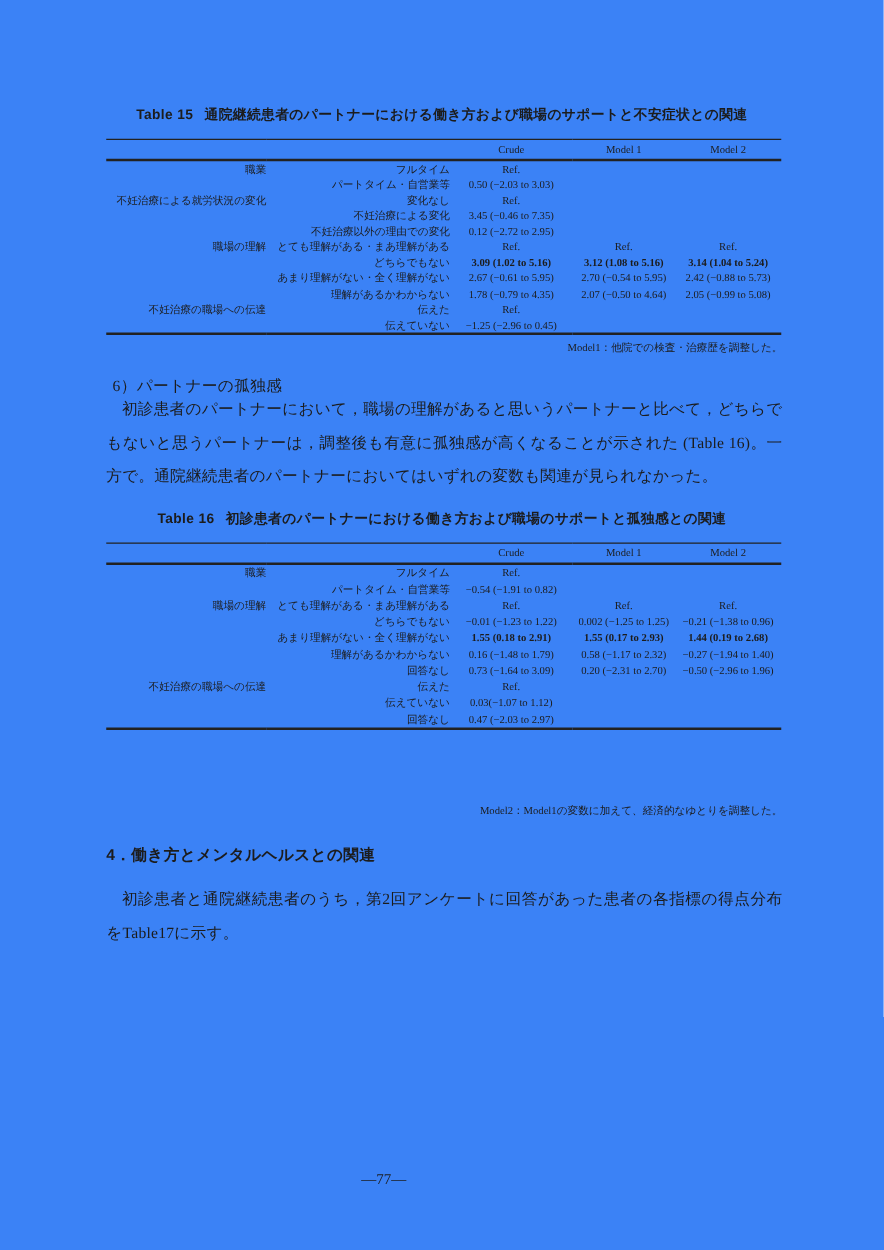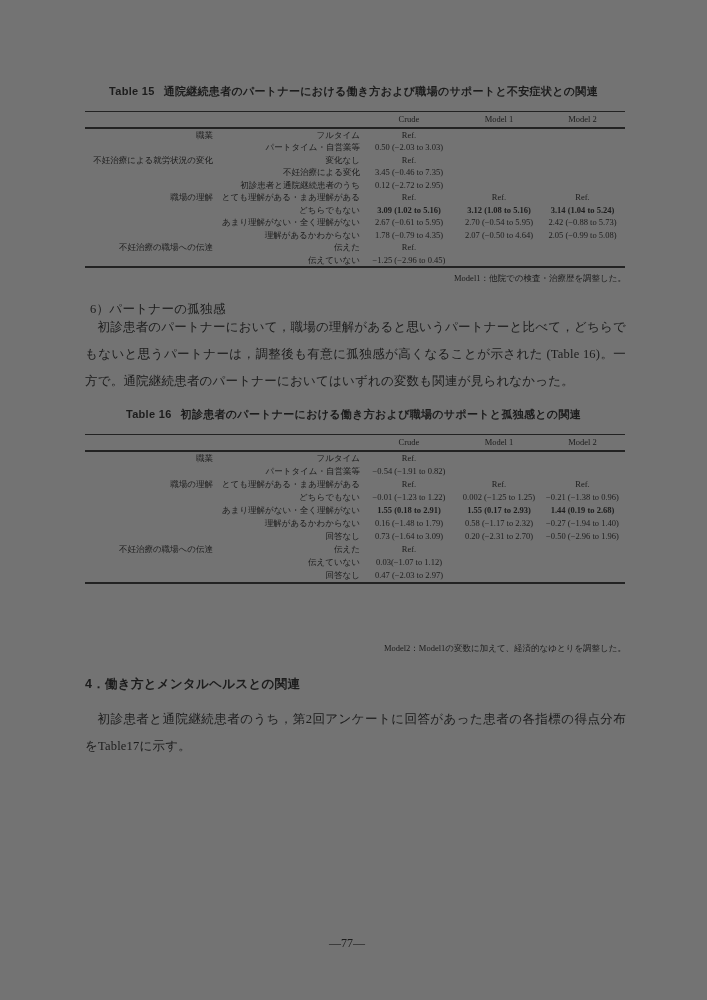--- a/index.html
+++ b/index.html
@@ -2,21 +2,21 @@
 <html><head>
 <meta charset="utf-8">
 <style>
   * { margin: 0; padding: 0; box-sizing: border-box; }
   html, body { background: #ffffff; }
   .page {
     position: relative;
     width: 707px;
     height: 1000px;
     margin: 0 auto;
-    background: #737373;
+    background: #3b82f6;
     font-family: "Liberation Serif", "DejaVu Serif", serif;
     color: #1c1c1c;
     overflow: hidden;
   }
   .caption {
     position: absolute;
     left: 0;
     width: 707px;
     text-align: center;
     font-family: "Liberation Sans", "DejaVu Sans", sans-serif;
@@ -88,21 +88,20 @@
     letter-spacing: 0.3px;
     white-space: nowrap;
   }
   .pagenum {
     position: absolute;
     top: 936px;
     left: 0;
     width: 614px;
     text-align: center;
     font-size: 12px;
-    margin-left: 40px;
   }
 </style>
 </head>
 <body>
 
 <div class="page">
 
   <div class="caption" style="top:84px;">
     <span class="cap-label">Table 15</span><span>通院継続患者のパートナーにおける働き方および職場のサポートと不安症状との関連</span>
   </div>
@@ -153,21 +152,21 @@
         <tr>
           <td class="cell-var"></td>
           <td class="cell-cat">不妊治療による変化</td>
           <td class="cell-val">3.45 (−0.46 to 7.35)</td>
           <td class="cell-val"></td>
           <td class="cell-val"></td>
         </tr>
 
         <tr>
           <td class="cell-var"></td>
-          <td class="cell-cat">初診患者と通院継続患者のうち</td>
+          <td class="cell-cat">不妊治療以外の理由での変化</td>
           <td class="cell-val">0.12 (−2.72 to 2.95)</td>
           <td class="cell-val"></td>
           <td class="cell-val"></td>
         </tr>
 
         <tr>
           <td class="cell-var">職場の理解</td>
           <td class="cell-cat">とても理解がある・まあ理解がある</td>
           <td class="cell-val">Ref.</td>
           <td class="cell-val">Ref.</td>

